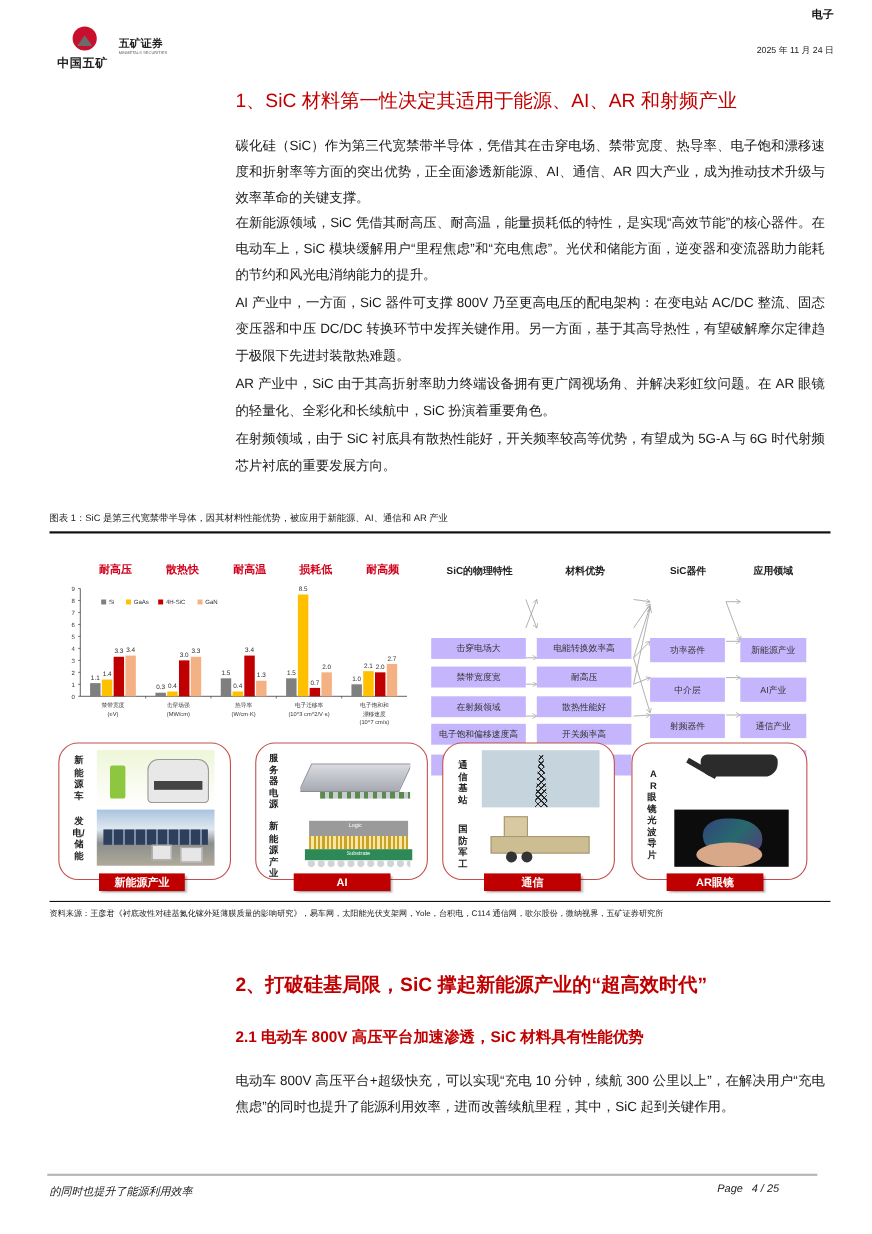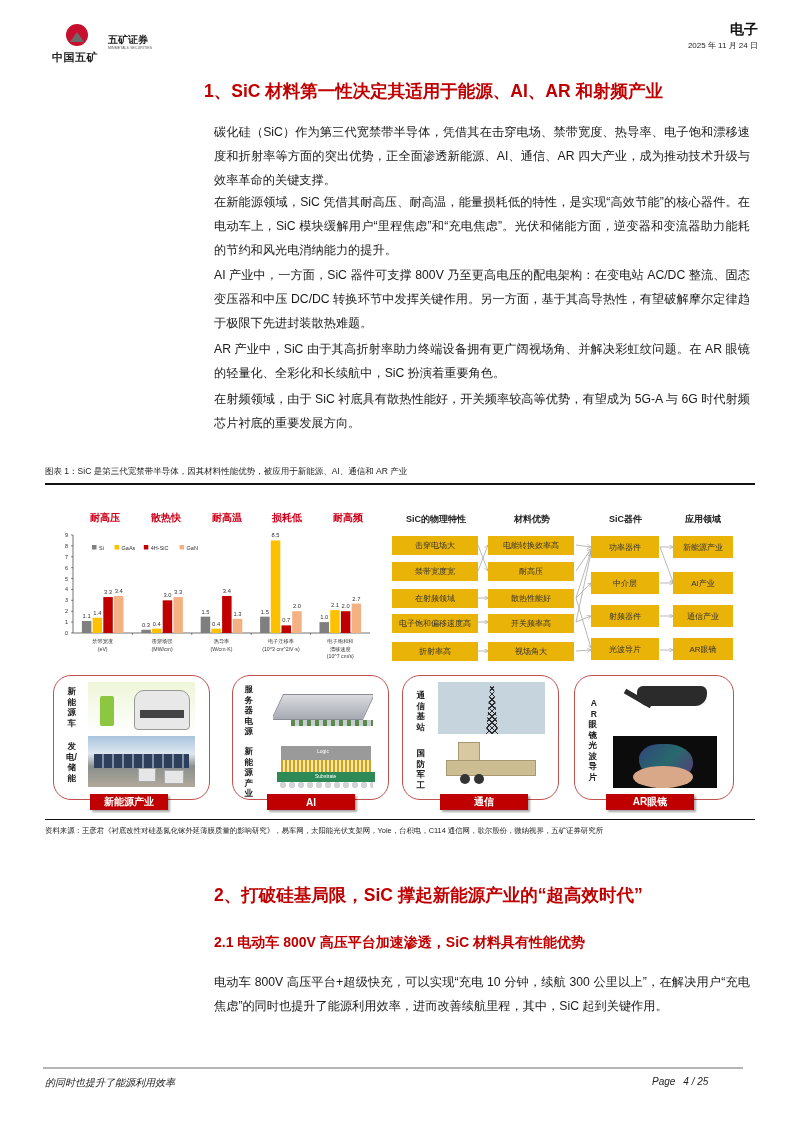--- a/index.html
+++ b/index.html
@@ -6,37 +6,37 @@
   html, body { width: 793px; height: 1122px; background: #ffffff; }
   body { position: relative; font-family: "Liberation Sans", "DejaVu Sans", sans-serif; color: #111; overflow: hidden; }
 
   
   .logo { position: absolute; left: 50px; top: 22px; width: 120px; height: 44px; }
   .logo-emblem { position: absolute; left: 16px; top: 2px; width: 22px; height: 22px; border-radius: 50%; background: #c8102e; }
   .logo-emblem::after { content: ""; position: absolute; left: 4px; top: 8px; width: 14px; height: 10px; background: #6b6b6b; clip-path: polygon(50% 0, 100% 100%, 0 100%); }
   .logo-cn { position: absolute; left: 2px; top: 28px; font-size: 11px; font-weight: bold; color: #222; letter-spacing: 0.5px; }
   .logo-brand { position: absolute; left: 58px; top: 11px; font-size: 10px; font-weight: bold; color: #222; }
   .logo-brand-en { position: absolute; left: 58px; top: 24px; font-size: 3.5px; color: #555; letter-spacing: 0.1px; }
-  .hdr-cat { position: absolute; right: 35px; top: 21px; font-size: 14px; font-weight: bold; color: #111; }
+  .hdr-cat { position: absolute; right: 35px; top: 6px; font-size: 10px; font-weight: bold; color: #111; }
   .hdr-date { position: absolute; right: 35px; top: 40px; font-size: 8px; color: #222; }
 
-  .h1 { position: absolute; left: 204px; top: 79px; font-size: 17.5px; font-weight: bold; color: #c00000; white-space: nowrap; }
+  .h1 { position: absolute; left: 214px; top: 79px; font-size: 17.5px; font-weight: normal; color: #c00000; white-space: nowrap; }
   .para { position: absolute; left: 214px; width: 536px; font-size: 12.2px; line-height: 24px; color: #1a1a1a; text-align: justify; }
 
   
   .fig-title { position: absolute; left: 45px; top: 466px; font-size: 8.5px; color: #222; }
   .fig-rule { position: absolute; left: 45px; top: 483px; width: 710px; height: 1.5px; background: #111; }
 
   .chart { position: absolute; left: 40px; top: 505px; width: 340px; height: 160px; }
   .chart-cat-head { position: absolute; top: 6px; font-size: 10px; font-weight: bold; color: #d0021b; }
   .chart-svg { position: absolute; left: 0; top: 0; }
 
   .flow { position: absolute; left: 380px; top: 505px; width: 380px; height: 160px; }
   .flow-head { position: absolute; top: 8px; font-size: 9px; font-weight: bold; color: #222; }
-  .flow-box { position: absolute; background: #eab308; font-size: 8px; color: #333; display: flex; align-items: center; justify-content: center; }
+  .flow-box { position: absolute; background: #c4b5fd; font-size: 8px; color: #333; display: flex; align-items: center; justify-content: center; margin-top: 44px; }
 
   
   .panel { position: absolute; top: 675px; height: 125px; border: 1.5px solid #c0504d; border-radius: 18px; background: #fff; }
   .panel-vlabel { position: absolute; font-size: 8.5px; font-weight: bold; color: #222; width: 10px; line-height: 10.5px; text-align: right; word-break: break-all; }
   .panel-img { position: absolute; overflow: hidden; }
   .panel-tag { position: absolute; top: 794px; height: 16px; background: #c00000; color: #fff; font-size: 10px; font-weight: bold; display: flex; align-items: center; justify-content: center; box-shadow: 2px 2px 2px rgba(0,0,0,0.35); }
 
   .fig-rule2 { position: absolute; left: 45px; top: 819px; width: 710px; height: 1px; background: #111; }
   .fig-source { position: absolute; left: 45px; top: 826px; font-size: 7.4px; color: #222; white-space: nowrap; }
 

